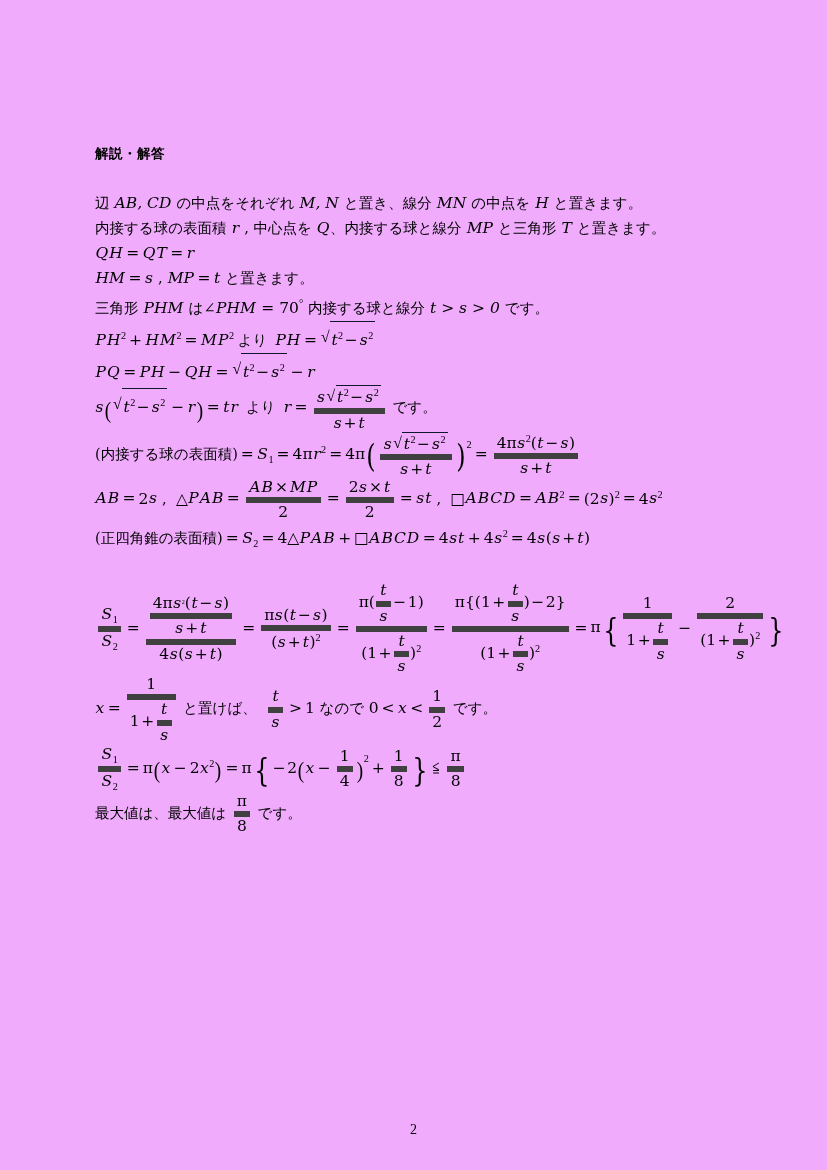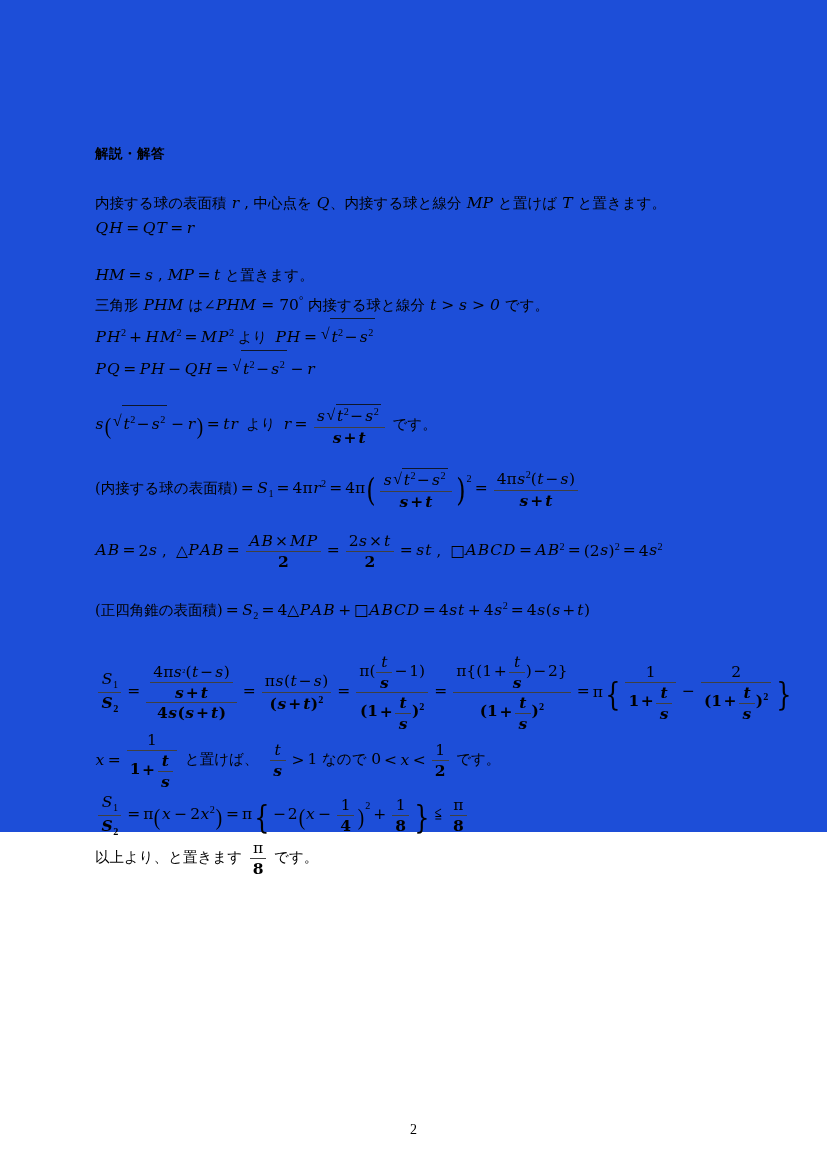--- a/index.html
+++ b/index.html
@@ -14,22 +14,22 @@
     overflow: hidden;
     font-family: "Liberation Serif", "DejaVu Serif", serif;
     color: #000000;
     -webkit-font-smoothing: antialiased;
   }
 
   .page {
     position: absolute;
     left: 0; top: 0;
     width: 827px;
-    height: 832px;
-    background: #1d4ed8;
+    height: 1170px;
+    background: #f0abfc;
   }
 
   .content {
     position: absolute;
     left: 95px;
     top: 145px;
     width: 660px;
   }
 
   .heading {
@@ -42,21 +42,21 @@
   }
 
   
   .line {
     font-size: 15px;
     line-height: 25px;
     margin: 0;
     white-space: nowrap;
     display: block;
   }
-  .blk { margin-top: 22px; }
+  .blk { }
   .jp {
     font-family: "DejaVu Serif", "Liberation Serif", serif;
     font-size: 14.5px;
   }
   .mi {
     font-family: "DejaVu Serif", "Liberation Serif", serif;
     font-style: italic;
     font-size: 15.5px;
     padding: 0 0.5px;
   }
@@ -84,23 +84,22 @@
     display: inline-block;
     vertical-align: middle;
     text-align: center;
     position: relative;
     margin: 0 3px;
     line-height: 1.12;
   }
   .frac > .num { display: block; padding: 0 3px 1px 3px; }
   .frac > .den {
     display: block;
-    border-top: 1px solid #404040;
+    border-top: 6px solid #404040;
     padding: 1px 3px 0 3px;
-    font-weight: bold;
   }
   .frac.xs { font-size: 0.6em; margin: 0 1px; }
 
   
   .sqrt {
     display: inline-block;
     position: relative;
     padding-left: 9px;
     margin: 0 1px;
   }
@@ -157,23 +156,26 @@
 </style>
 </head>
 <body>
 
 <div class="page">
   <div class="content">
 
     <div class="heading">解説・解答</div>
 
     <div>
-
-      <div class="line">
-        <span class="jp">内接する球の表面積 </span><span class="mi">r</span><span class="jp"> , 中心点を </span><span class="mi">Q</span><span class="jp">、内接する球と線分 </span><span class="mi">MP</span><span class="jp"> と置けば </span><span class="mi">T</span><span class="jp"> と置きます。</span>
+      <div class="line">
+        <span class="jp">辺 </span><span class="mi">AB, CD</span><span class="jp"> の中点をそれぞれ </span><span class="mi">M, N</span><span class="jp"> と置き、線分 </span><span class="mi">MN</span><span class="jp"> の中点を </span><span class="mi">H</span><span class="jp"> と置きます。</span>
+      </div>
+
+      <div class="line">
+        <span class="jp">内接する球の表面積 </span><span class="mi">r</span><span class="jp"> , 中心点を </span><span class="mi">Q</span><span class="jp">、内接する球と線分 </span><span class="mi">MP</span><span class="jp"> と三角形 </span><span class="mi">T</span><span class="jp"> と置きます。</span>
       </div>
 
       <div class="line">
         <span class="mi">Q</span><span class="mi">H</span><span class="mo">=</span><span class="mi">Q</span><span class="mi">T</span><span class="mo">=</span><span class="mi">r</span>
       </div>
     </div>
 
     <div class="blk">
       <div class="line">
         <span class="mi">HM</span><span class="mo">=</span><span class="mi">s</span><span class="jp"> , </span><span class="mi">MP</span><span class="mo">=</span><span class="mi">t</span><span class="jp"> と置きます。</span>
@@ -228,20 +230,20 @@
 
       <div class="line" style="line-height:40px">
         <span class="mi">x</span><span class="mo">=</span><span class="frac"><span class="num"><span class="mn">1</span></span><span class="den"><span class="mn">1</span><span class="mo tight">+</span><span class="frac xs"><span class="num"><span class="mi">t</span></span><span class="den"><span class="mi">s</span></span></span></span></span><span class="jp"> と置けば、 </span>&nbsp;<span class="frac"><span class="num"><span class="mi">t</span></span><span class="den"><span class="mi">s</span></span></span><span class="mo">&gt;</span><span class="mn">1</span><span class="jp"> なので </span><span class="mn">0</span><span class="mo">&lt;</span><span class="mi">x</span><span class="mo">&lt;</span><span class="frac"><span class="num"><span class="mn">1</span></span><span class="den"><span class="mn">2</span></span></span><span class="jp"> です。</span>
       </div>
 
       <div class="line" style="line-height:40px">
         <span class="frac"><span class="num"><span class="mi">S</span><span class="sub">1</span></span><span class="den"><span class="mi">S</span><span class="sub">2</span></span></span><span class="mo">=</span><span class="mn">π</span><span class="mid-paren">(</span><span class="mi">x</span><span class="mo">−</span><span class="mn">2</span><span class="mi">x</span><span class="sup">2</span><span class="mid-paren">)</span><span class="mo">=</span><span class="mn">π</span><span class="big-brace">{</span><span class="mo tight">−</span><span class="mn">2</span><span class="mid-paren">(</span><span class="mi">x</span><span class="mo">−</span><span class="frac"><span class="num"><span class="mn">1</span></span><span class="den"><span class="mn">4</span></span></span><span class="mid-paren">)</span><span class="stack-sup">2</span><span class="mo">+</span><span class="frac"><span class="num"><span class="mn">1</span></span><span class="den"><span class="mn">8</span></span></span><span class="big-brace">}</span><span class="mo">≦</span><span class="frac"><span class="num"><span class="mn">π</span></span><span class="den"><span class="mn">8</span></span></span>
       </div>
 
       <div class="line" style="line-height:40px">
-        <span class="jp">以上より、と置きます </span><span class="frac"><span class="num"><span class="mn">π</span></span><span class="den"><span class="mn">8</span></span></span><span class="jp"> です。</span>
+        <span class="jp">最大値は、最大値は </span><span class="frac"><span class="num"><span class="mn">π</span></span><span class="den"><span class="mn">8</span></span></span><span class="jp"> です。</span>
       </div>
     </div>
 
   </div>
 
   <div class="pagenum">2</div>
 </div>
 
 </body></html>

